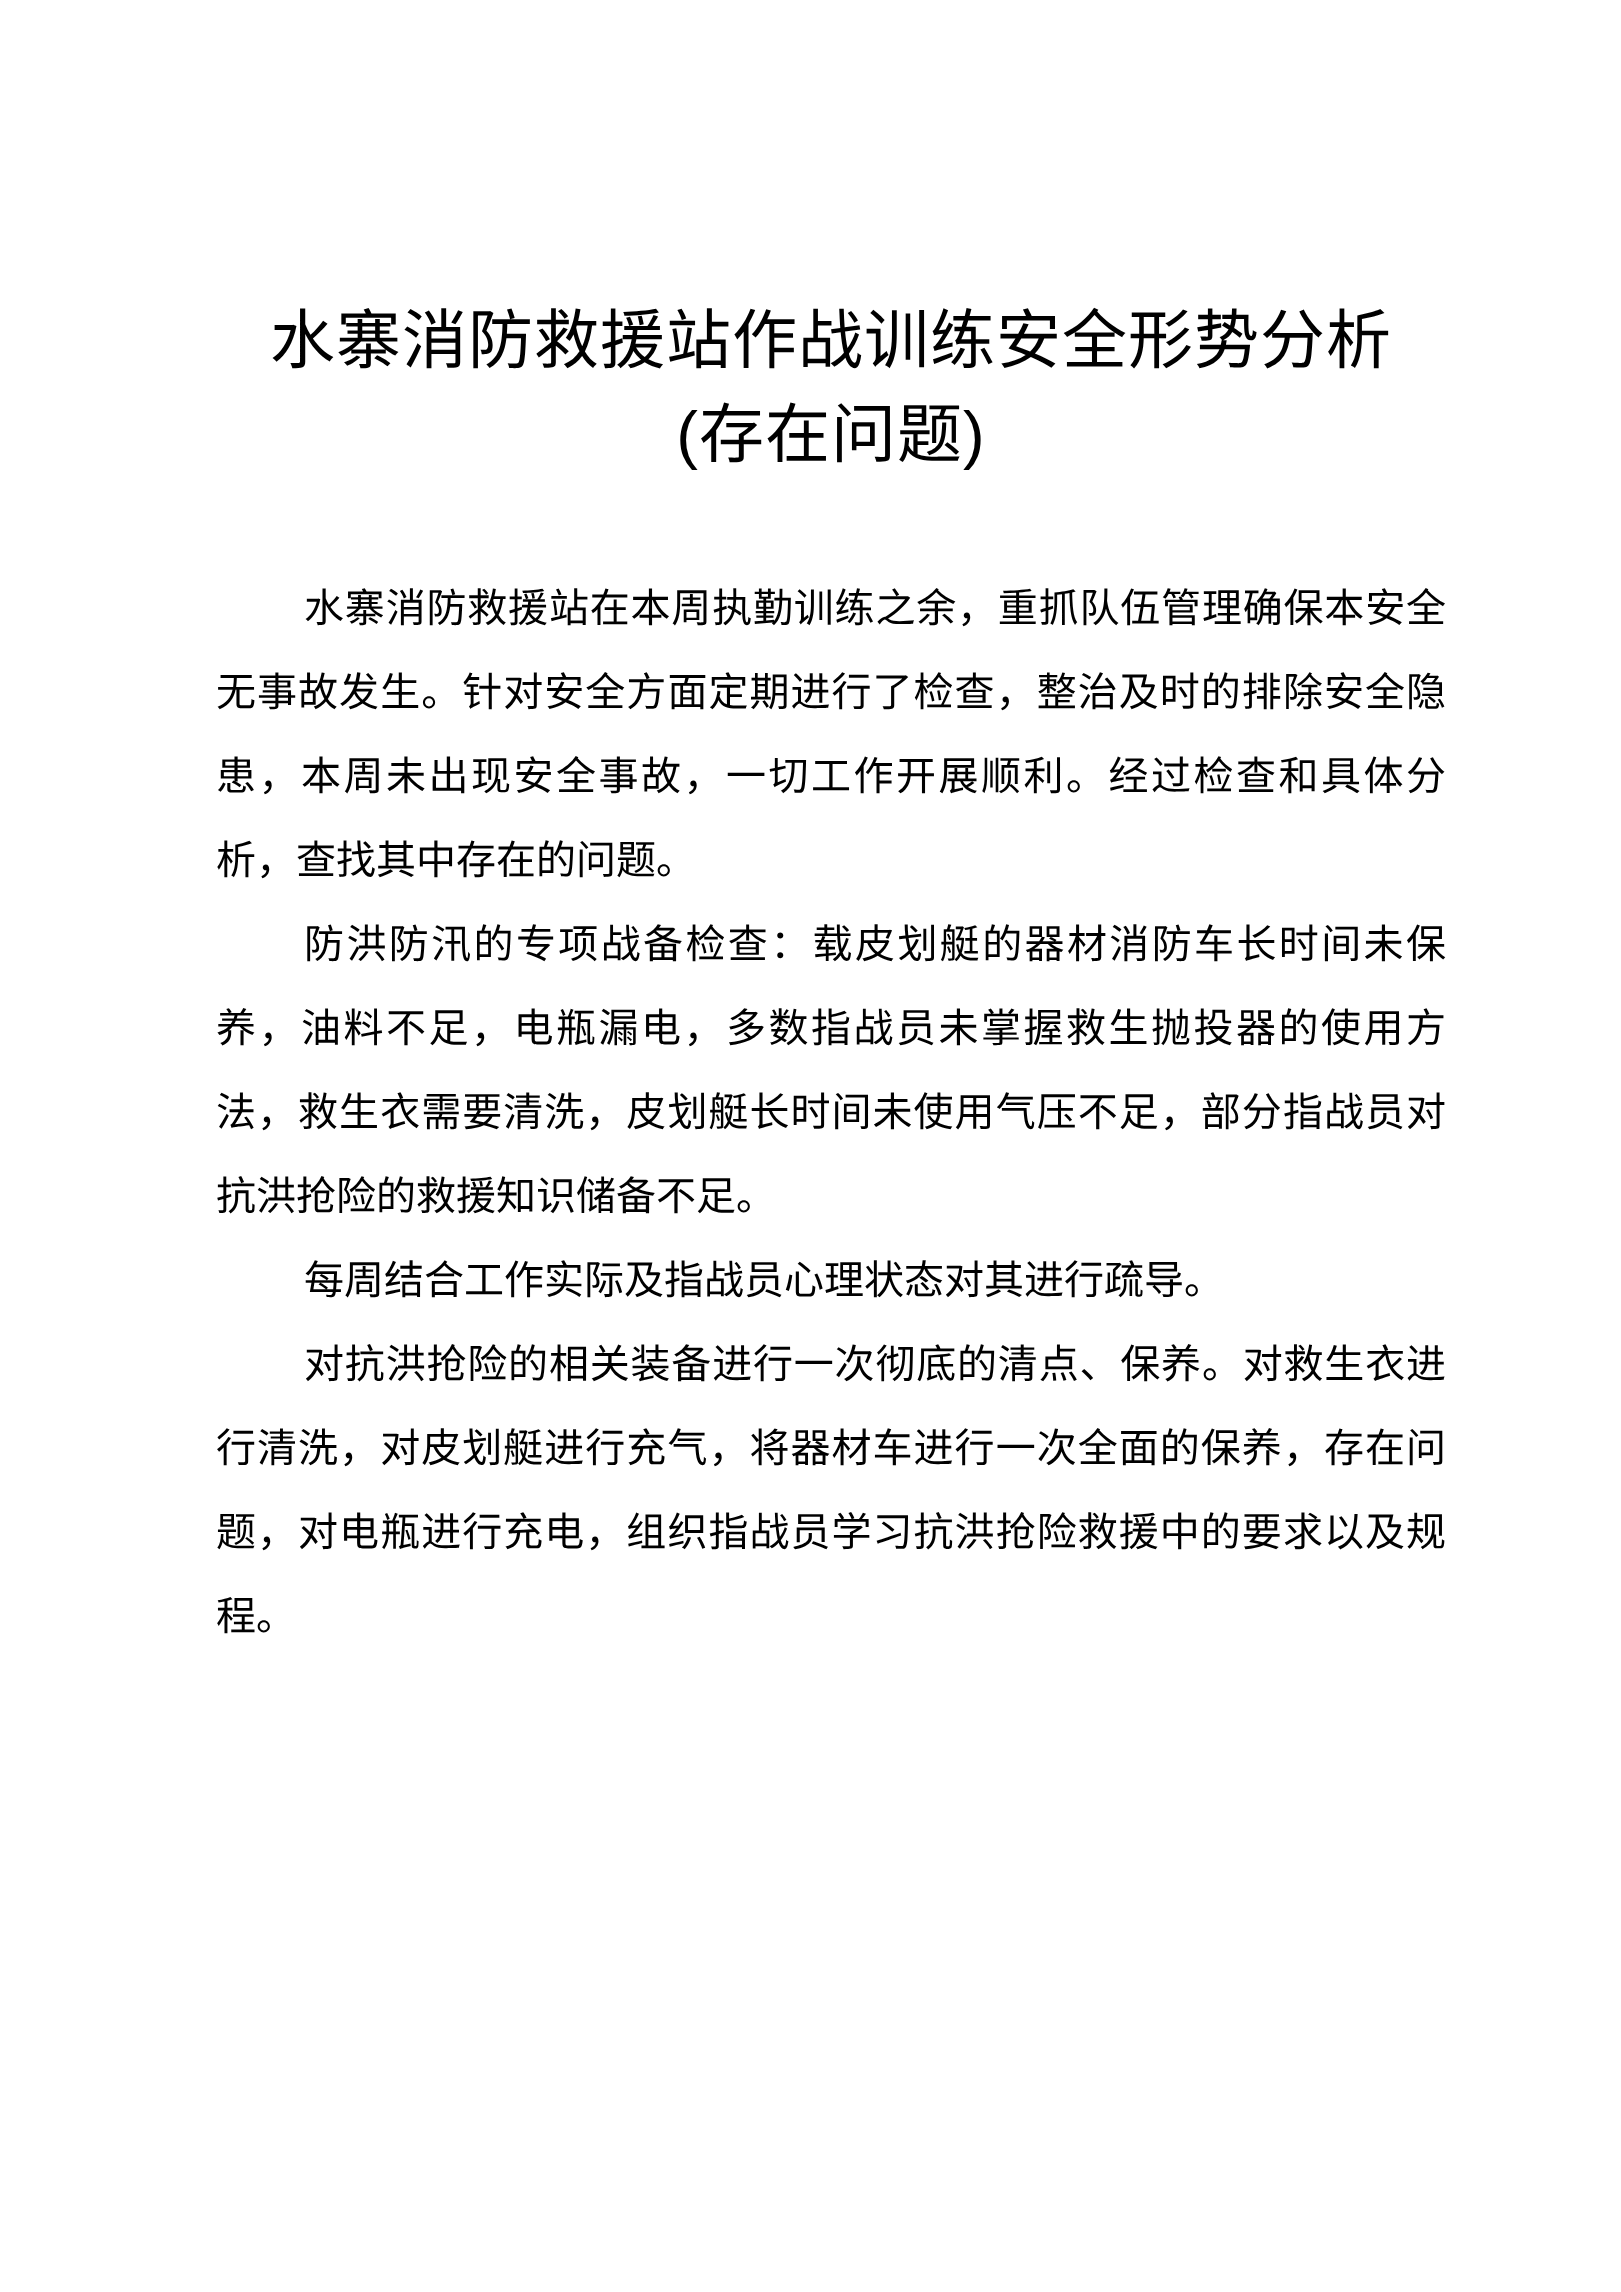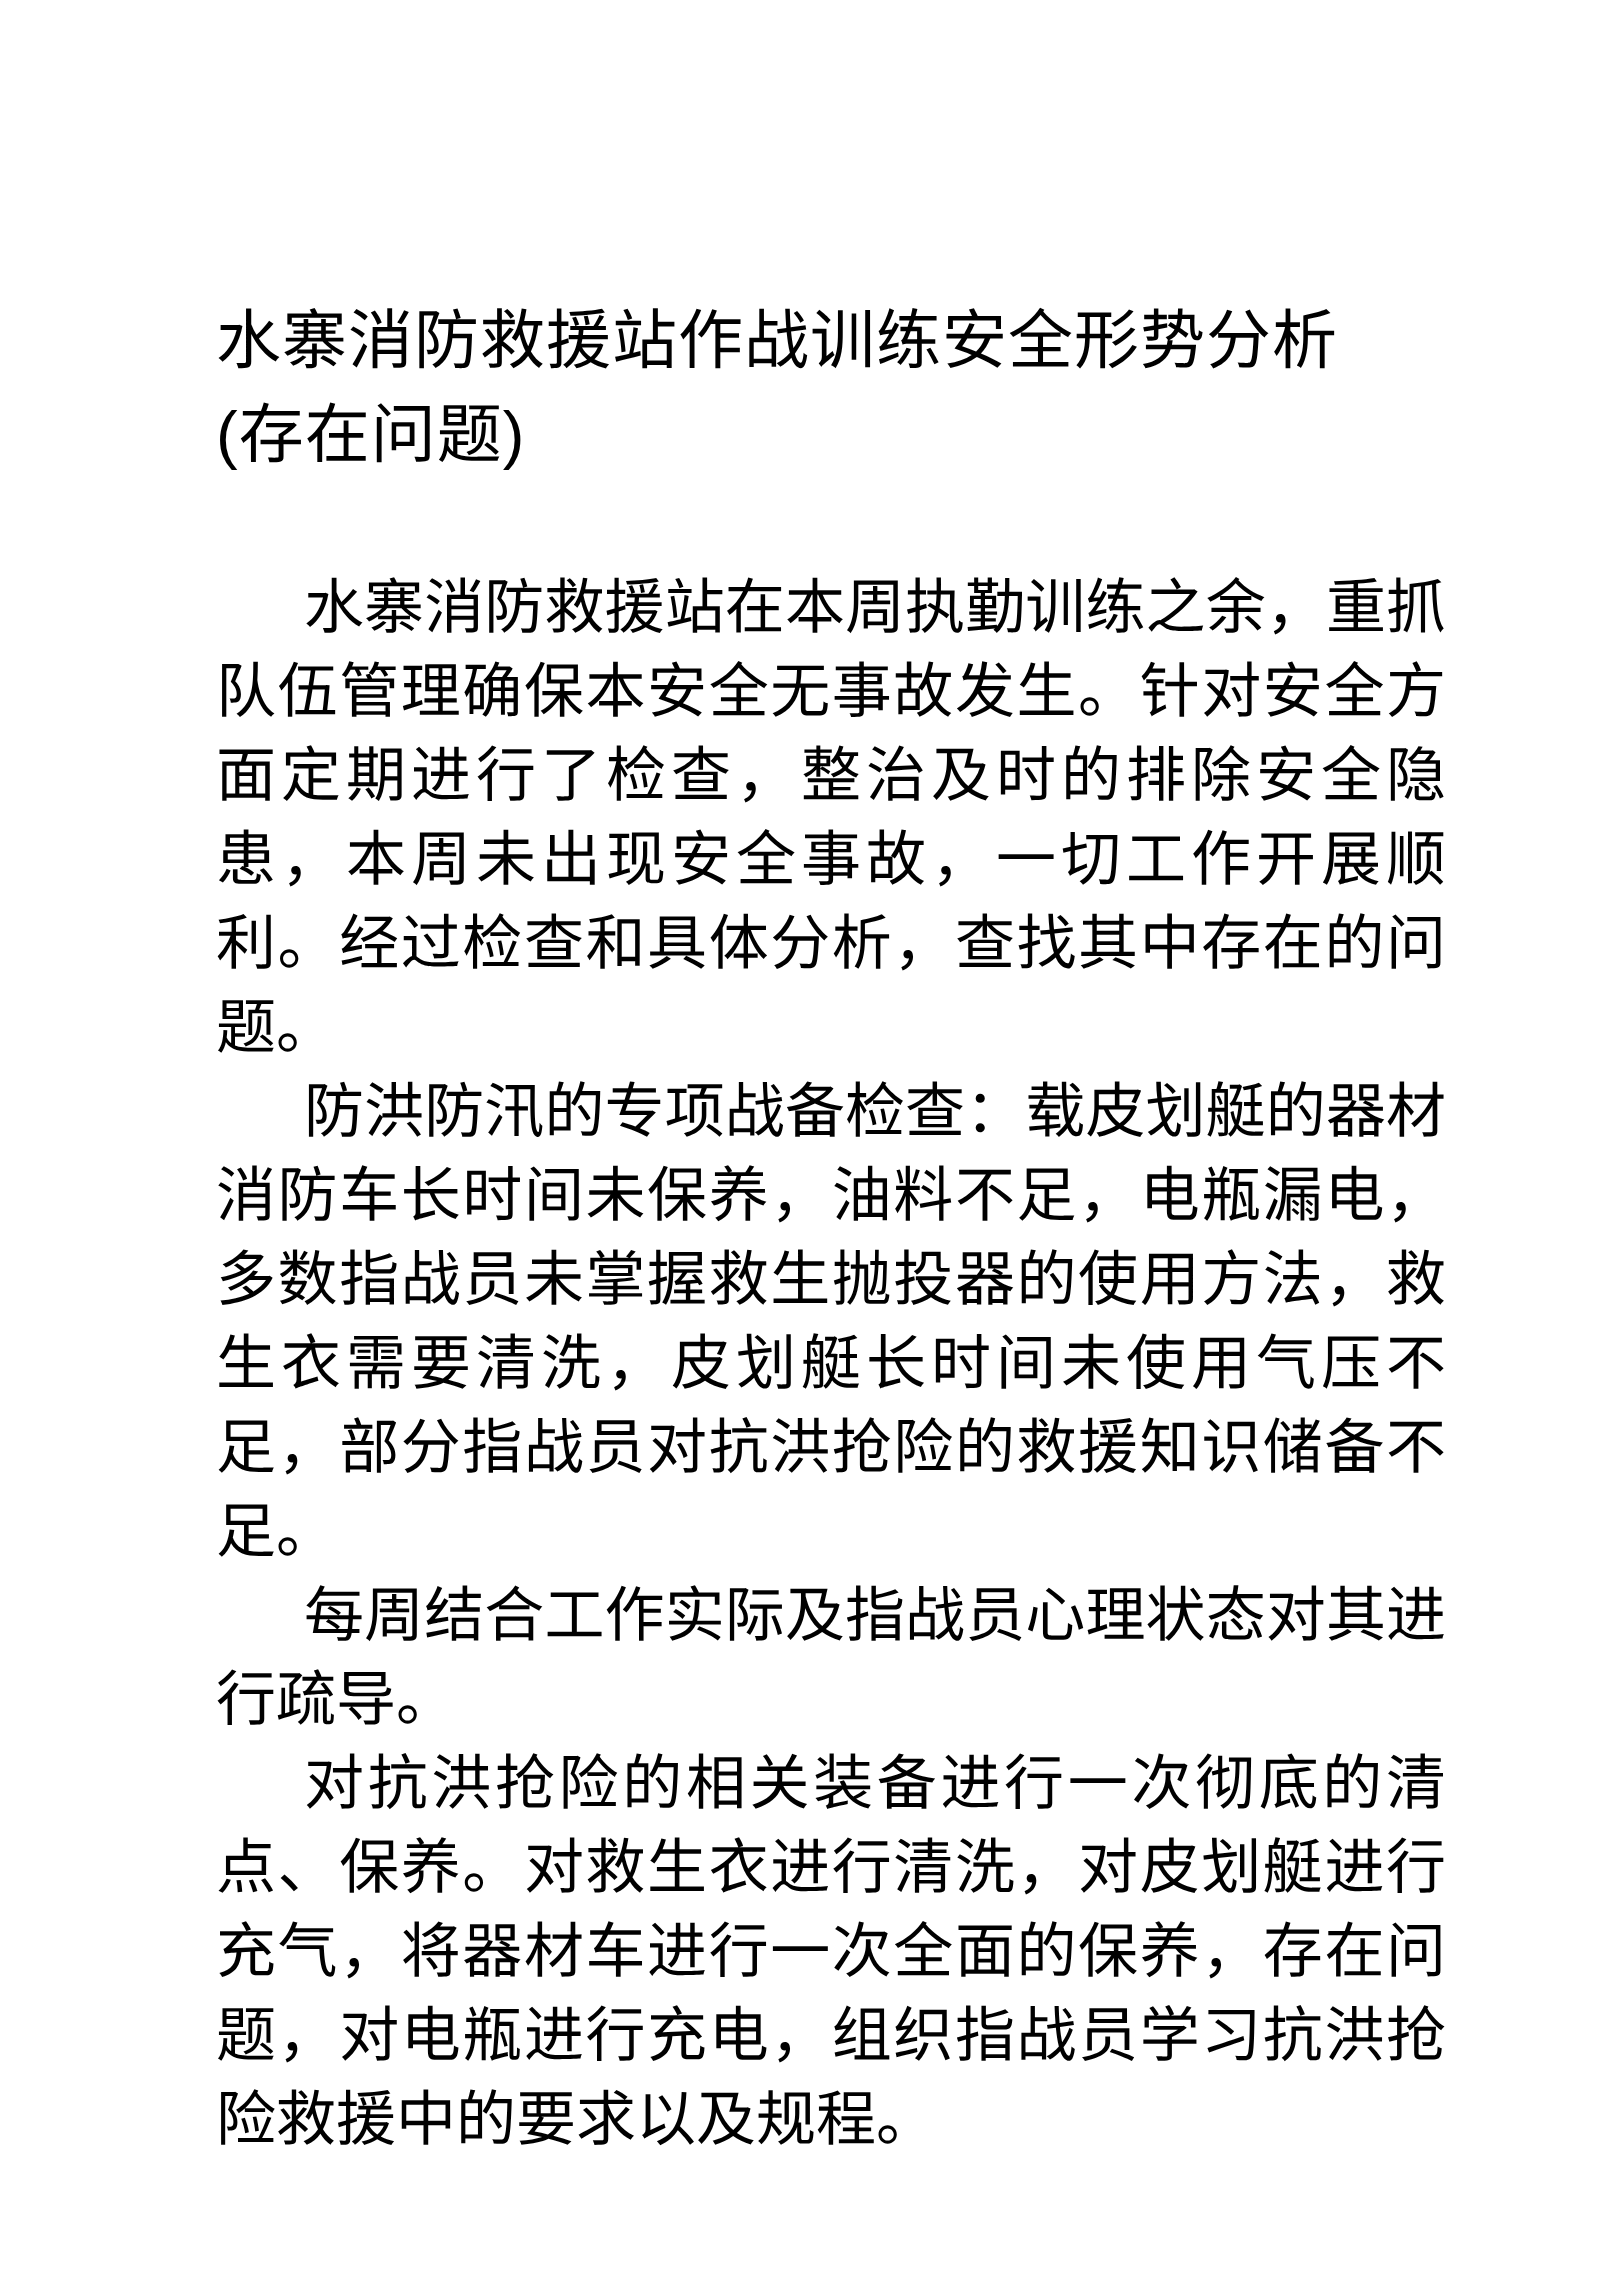--- a/index.html
+++ b/index.html
@@ -16,33 +16,33 @@
     padding: 294px 175px 0 216px;
     font-family: "Liberation Sans", sans-serif;
     color: #000000;
     overflow: hidden;
   }
   .doc-title {
     margin: 0;
     font-size: 65px;
     font-weight: 400;
     line-height: 94px;
-    text-align: left;
+    text-align: center;
     letter-spacing: 1px;
   }
   .title-line {
     display: block;
     white-space: nowrap;
   }
   .doc-body {
     margin-top: 84px;
   }
   .doc-body p {
     margin: 0;
-    font-size: 60px;
+    font-size: 40px;
     font-weight: 400;
     line-height: 84px;
     text-align: justify;
     text-justify: inter-ideograph;
     text-indent: 88px;
     word-break: break-all;
   }
 </style>
 </head>
 <body>

